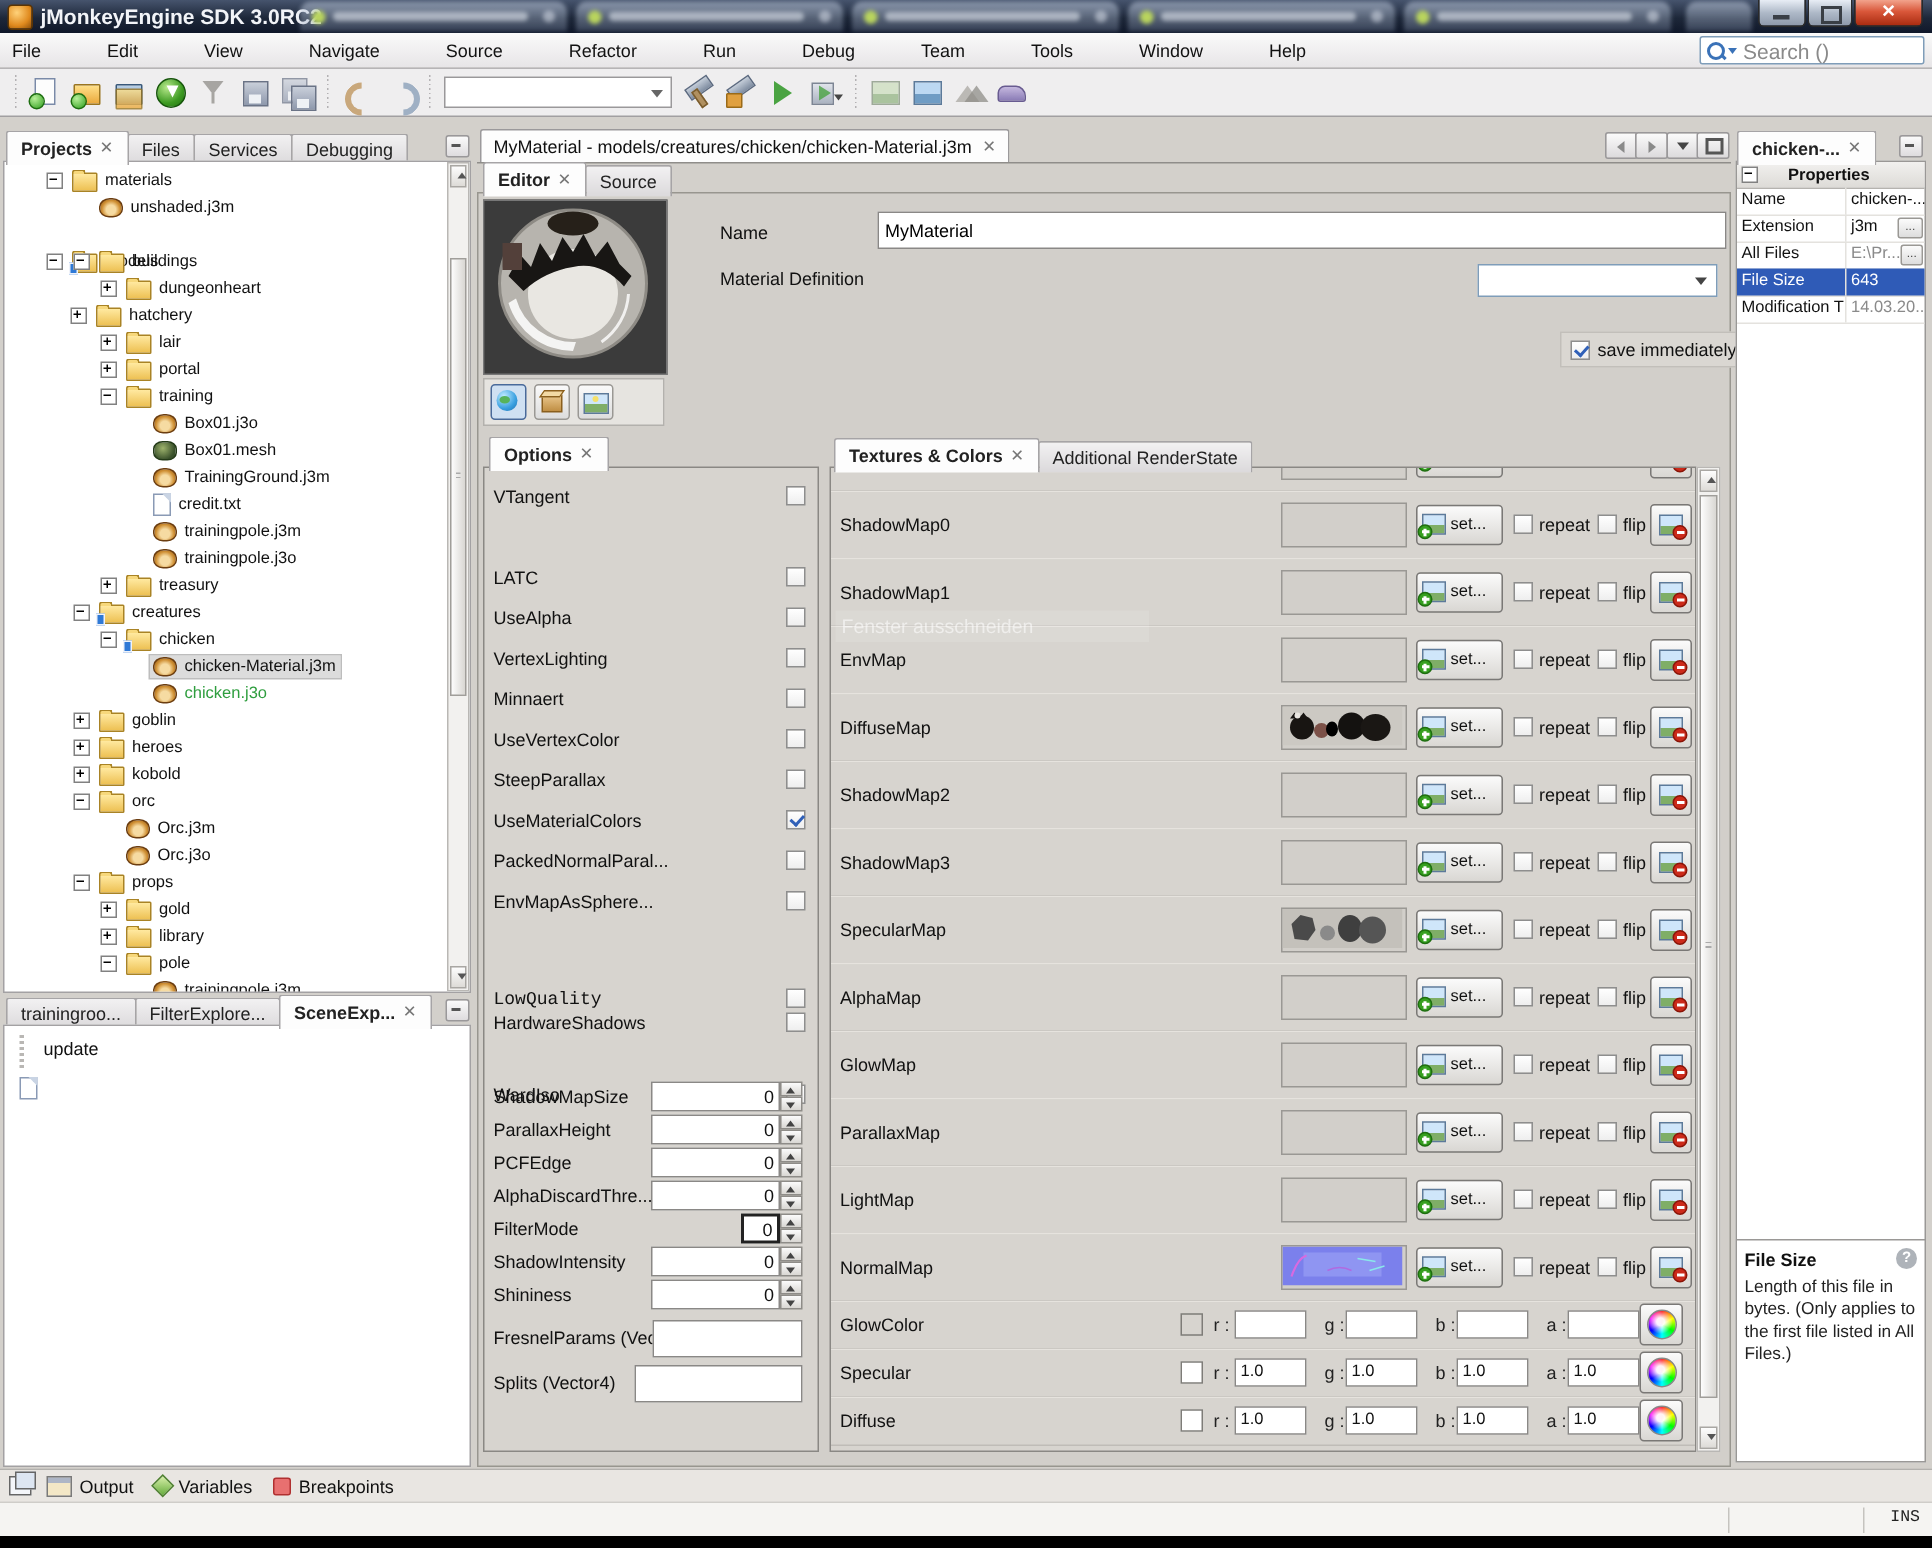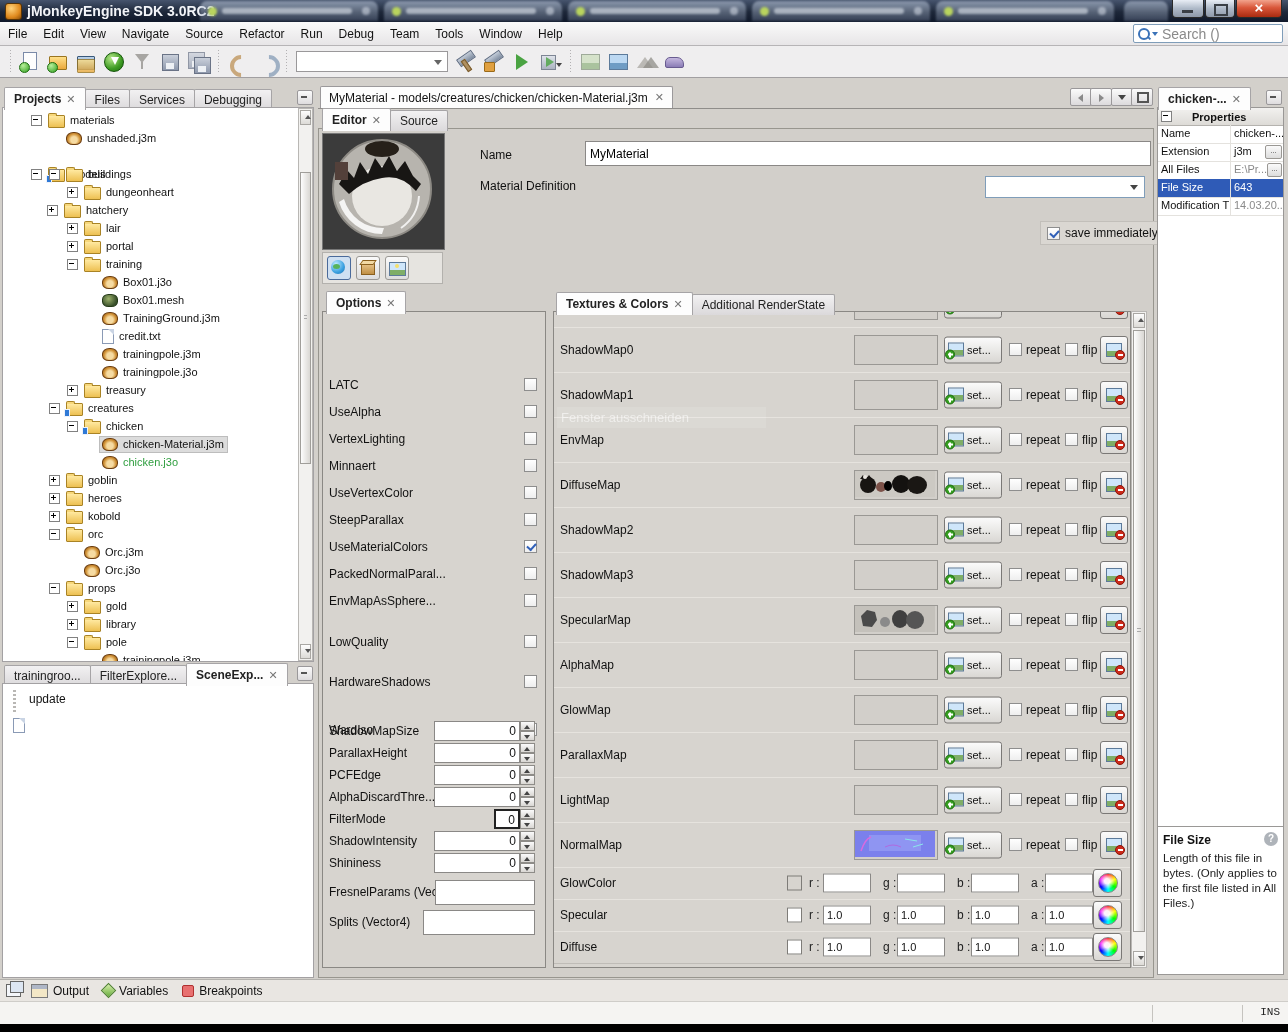--- a/index.html
+++ b/index.html
@@ -236,21 +236,21 @@
         <div class="blurtab" style="left: 1124px; width: 44px;"></div>
       </div>
     <div class="winbtns">
       <span class="wb min"></span>
       <span class="wb max"></span>
       <span class="wb close"></span>
     </div>
   </div>
 
   <div class="menubar">
-    <div id="menu-items" style="display:flex;">
+    <div id="menu-items" style="display:flex;gap:28px;">
         <span class="mitem">File</span>
         <span class="mitem">Edit</span>
         <span class="mitem">View</span>
         <span class="mitem">Navigate</span>
         <span class="mitem">Source</span>
         <span class="mitem">Refactor</span>
         <span class="mitem">Run</span>
         <span class="mitem">Debug</span>
         <span class="mitem">Team</span>
         <span class="mitem">Tools</span>
@@ -652,20 +652,24 @@
   </div>
 
   <div class="ptabs" id="options-tab" style="left:326px;top:291px;z-index:3;">
       <span class="ptab active">
         <span>Options</span>
         <span class="tclose">✕</span>
       </span>
     </div>
   <div class="panelbody" style="left:322px;top:311px;width:224px;height:657px;">
     <div id="options-rows" style="position:absolute;inset:0;">
+        <div class="orow" style="top: 5px;">
+          <span>VTangent</span>
+          <span class="cb"></span>
+        </div>
         <div class="orow" style="top: 59px;">
           <span>LATC</span>
           <span class="cb"></span>
         </div>
         <div class="orow" style="top: 86px;">
           <span>UseAlpha</span>
           <span class="cb"></span>
         </div>
         <div class="orow" style="top: 113px;">
           <span>VertexLighting</span>
@@ -688,21 +692,21 @@
           <span class="cb checked"></span>
         </div>
         <div class="orow" style="top: 275px;">
           <span>EnvMapAsSphere...</span>
           <span class="cb"></span>
         </div>
         <div class="orow" style="top: 248px;">
           <span>PackedNormalParal...</span>
           <span class="cb"></span>
         </div>
-        <div class="orow" style="top: 316px;">
+        <div class="orow" style="top: 340px; font-family: Liberation Mono, monospace;">
           <span>LowQuality</span>
           <span class="cb"></span>
         </div>
         <div class="orow" style="top: 356px;">
           <span>HardwareShadows</span>
           <span class="cb"></span>
         </div>
         <div class="orow" style="top: 383px; margin-top: 21px;">
           <span>WardIso</span>
           <span class="cb"></span>

